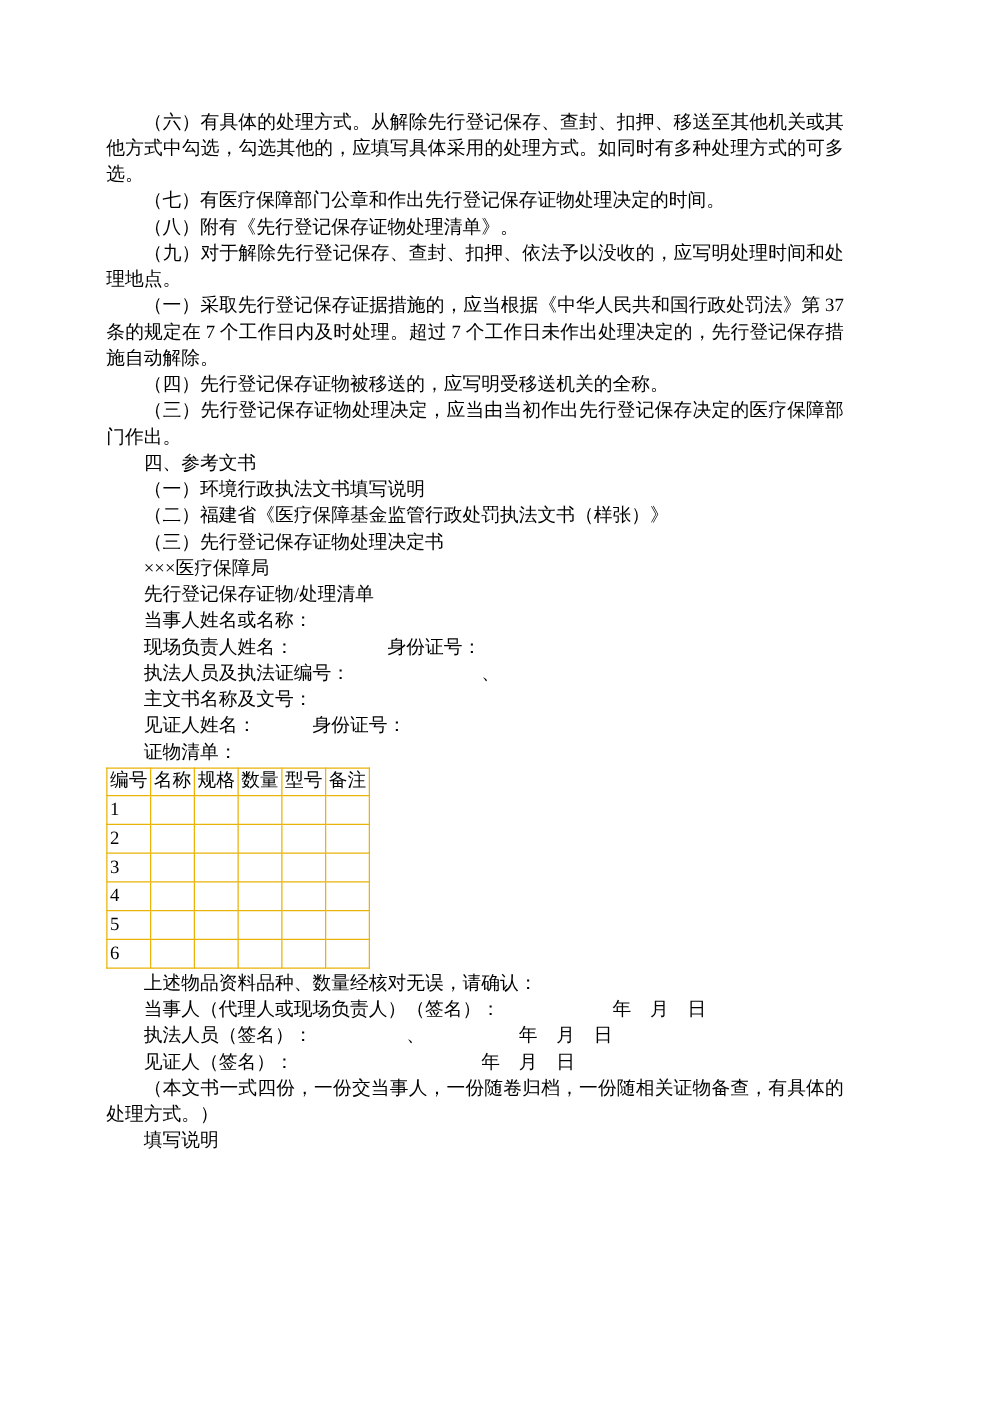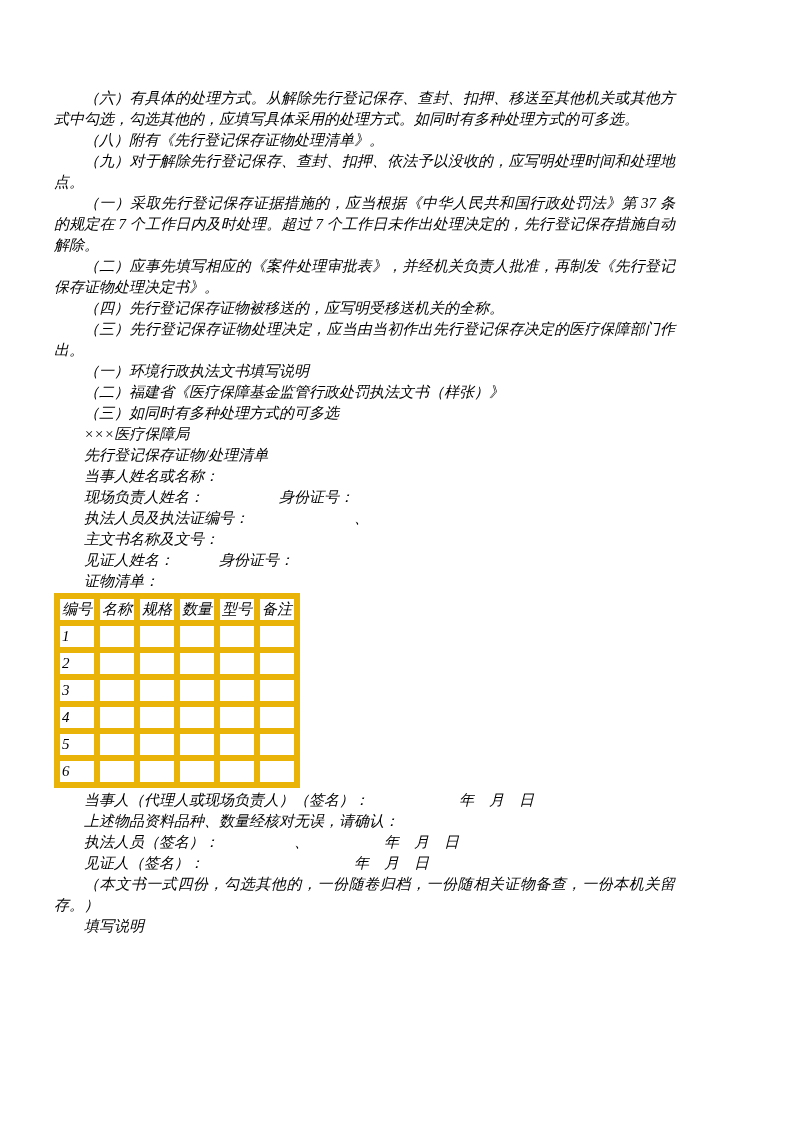--- a/index.html
+++ b/index.html
@@ -7,63 +7,63 @@
   .page {
     position: relative;
     width: 793px;
     height: 1122px;
     margin: 0 auto;
     background: #ffffff;
     color: #000000;
     font-family: "Liberation Serif", "DejaVu Serif", serif;
     font-size: 15px;
     line-height: 21px;
-    padding: 88px 118px 30px 54px;
+    padding: 88px 118px 30px 85px;
     overflow: hidden;
-    font-style: italic;
   }
   .para {
     margin: 0;
     text-indent: 2em;
     text-align: justify;
   }
   table.evidence {
     border-collapse: collapse;
     margin: 1px 0 2px 0;
     table-layout: fixed;
   }
   table.evidence th,
   table.evidence td {
-    border: 6px solid #eab308;
+    border: 1px solid #eab308;
     font-weight: normal;
     font-size: 15px;
     padding: 0 2px;
     text-align: left;
     vertical-align: middle;
     overflow: hidden;
     white-space: nowrap;
   }
   table.evidence th { height: 21px; width: 34px; }
   table.evidence td { height: 23px; width: 34px; }
 </style>
 </head>
 <body>
 
 <div class="page">
   <div>
       <p class="para">（六）有具体的处理方式。从解除先行登记保存、查封、扣押、移送至其他机关或其他方式中勾选，勾选其他的，应填写具体采用的处理方式。如同时有多种处理方式的可多选。</p>
+      <p class="para">（七）有医疗保障部门公章和作出先行登记保存证物处理决定的时间。</p>
       <p class="para">（八）附有《先行登记保存证物处理清单》。</p>
       <p class="para">（九）对于解除先行登记保存、查封、扣押、依法予以没收的，应写明处理时间和处理地点。</p>
       <p class="para">（一）采取先行登记保存证据措施的，应当根据《中华人民共和国行政处罚法》第 37 条的规定在 7 个工作日内及时处理。超过 7 个工作日未作出处理决定的，先行登记保存措施自动解除。</p>
-      <p class="para">（二）应事先填写相应的《案件处理审批表》，并经机关负责人批准，再制发《先行登记保存证物处理决定书》。</p>
       <p class="para">（四）先行登记保存证物被移送的，应写明受移送机关的全称。</p>
       <p class="para">（三）先行登记保存证物处理决定，应当由当初作出先行登记保存决定的医疗保障部门作出。</p>
+      <p class="para">四、参考文书</p>
       <p class="para">（一）环境行政执法文书填写说明</p>
       <p class="para">（二）福建省《医疗保障基金监管行政处罚执法文书（样张）》</p>
-      <p class="para">（三）如同时有多种处理方式的可多选</p>
+      <p class="para">（三）先行登记保存证物处理决定书</p>
       <p class="para">×××医疗保障局</p>
       <p class="para">先行登记保存证物/处理清单</p>
       <p class="para">当事人姓名或名称：</p>
       <p class="para">现场负责人姓名：　　　　　身份证号：</p>
       <p class="para">执法人员及执法证编号：　　　　　　　、</p>
       <p class="para">主文书名称及文号：</p>
       <p class="para">见证人姓名：　　　身份证号：</p>
       <p class="para">证物清单：</p>
     </div>
   <table class="evidence">
@@ -122,20 +122,20 @@
           <td>6</td>
           <td></td>
           <td></td>
           <td></td>
           <td></td>
           <td></td>
         </tr>
       </tbody>
   </table>
   <div>
+      <p class="para">上述物品资料品种、数量经核对无误，请确认：</p>
       <p class="para">当事人（代理人或现场负责人）（签名）：　　　　　　年　月　日</p>
-      <p class="para">上述物品资料品种、数量经核对无误，请确认：</p>
       <p class="para">执法人员（签名）：　　　　　、　　　　　年　月　日</p>
       <p class="para">见证人（签名）：　　　　　　　　　　年　月　日</p>
-      <p class="para">（本文书一式四份，勾选其他的，一份随卷归档，一份随相关证物备查，一份本机关留存。）</p>
+      <p class="para">（本文书一式四份，一份交当事人，一份随卷归档，一份随相关证物备查，有具体的处理方式。）</p>
       <p class="para">填写说明</p>
     </div>
 </div>
 
 </body></html>

